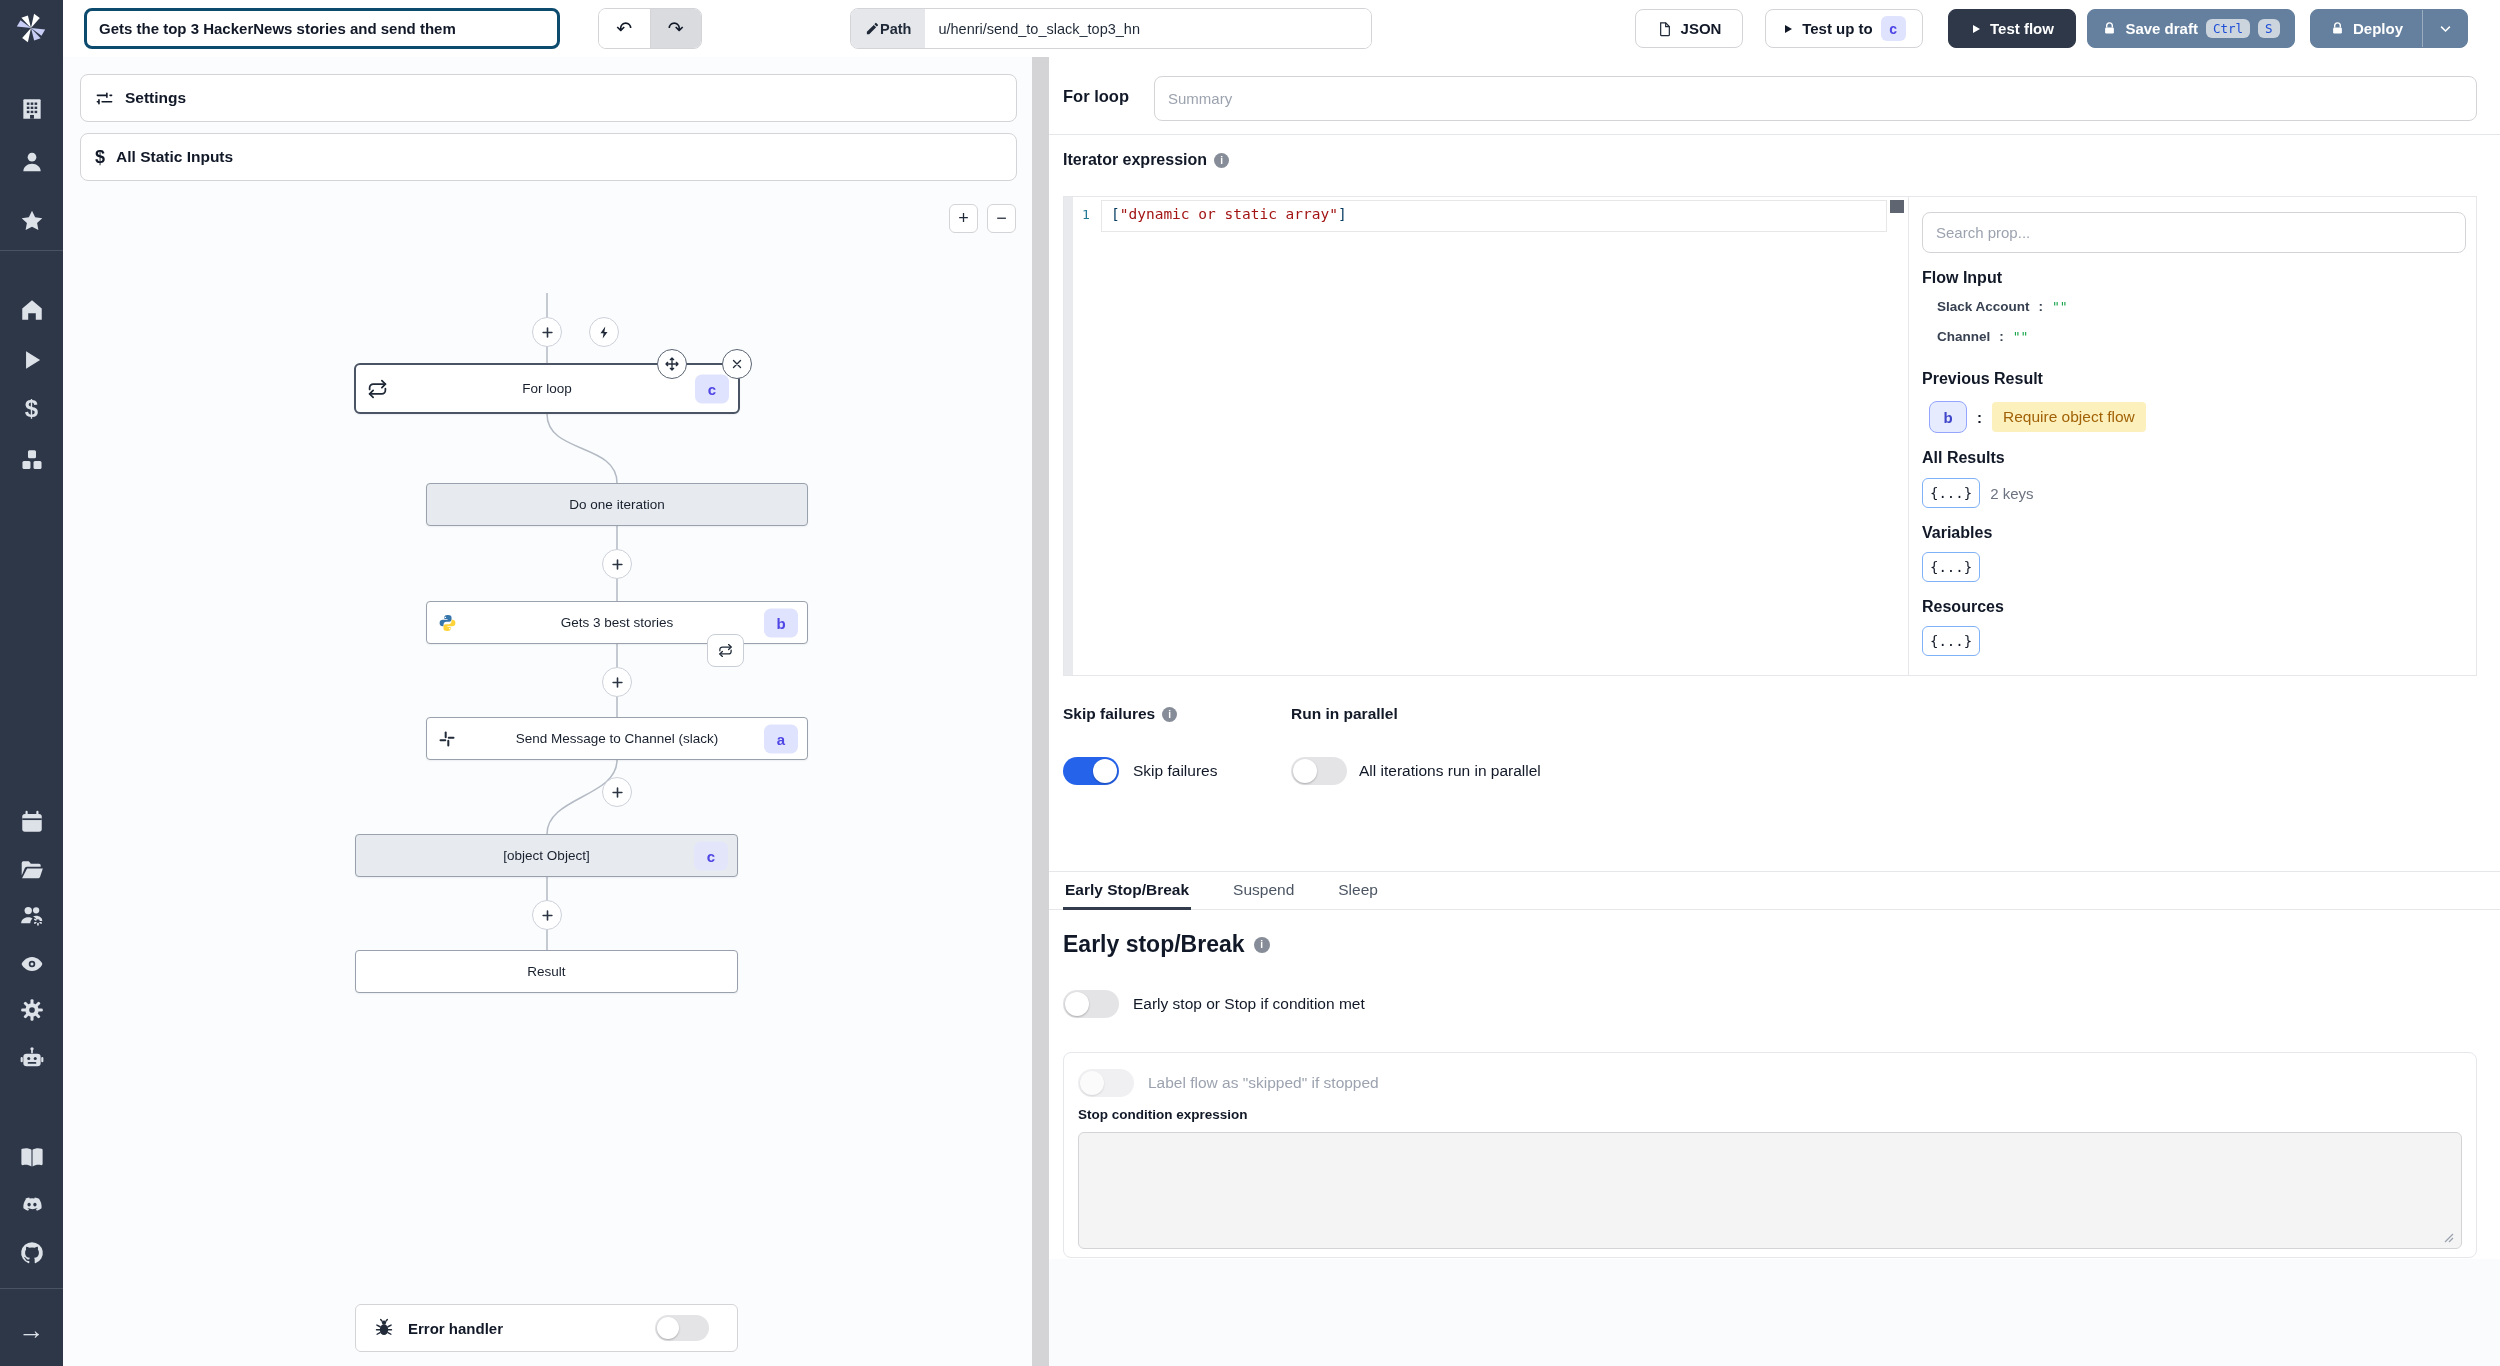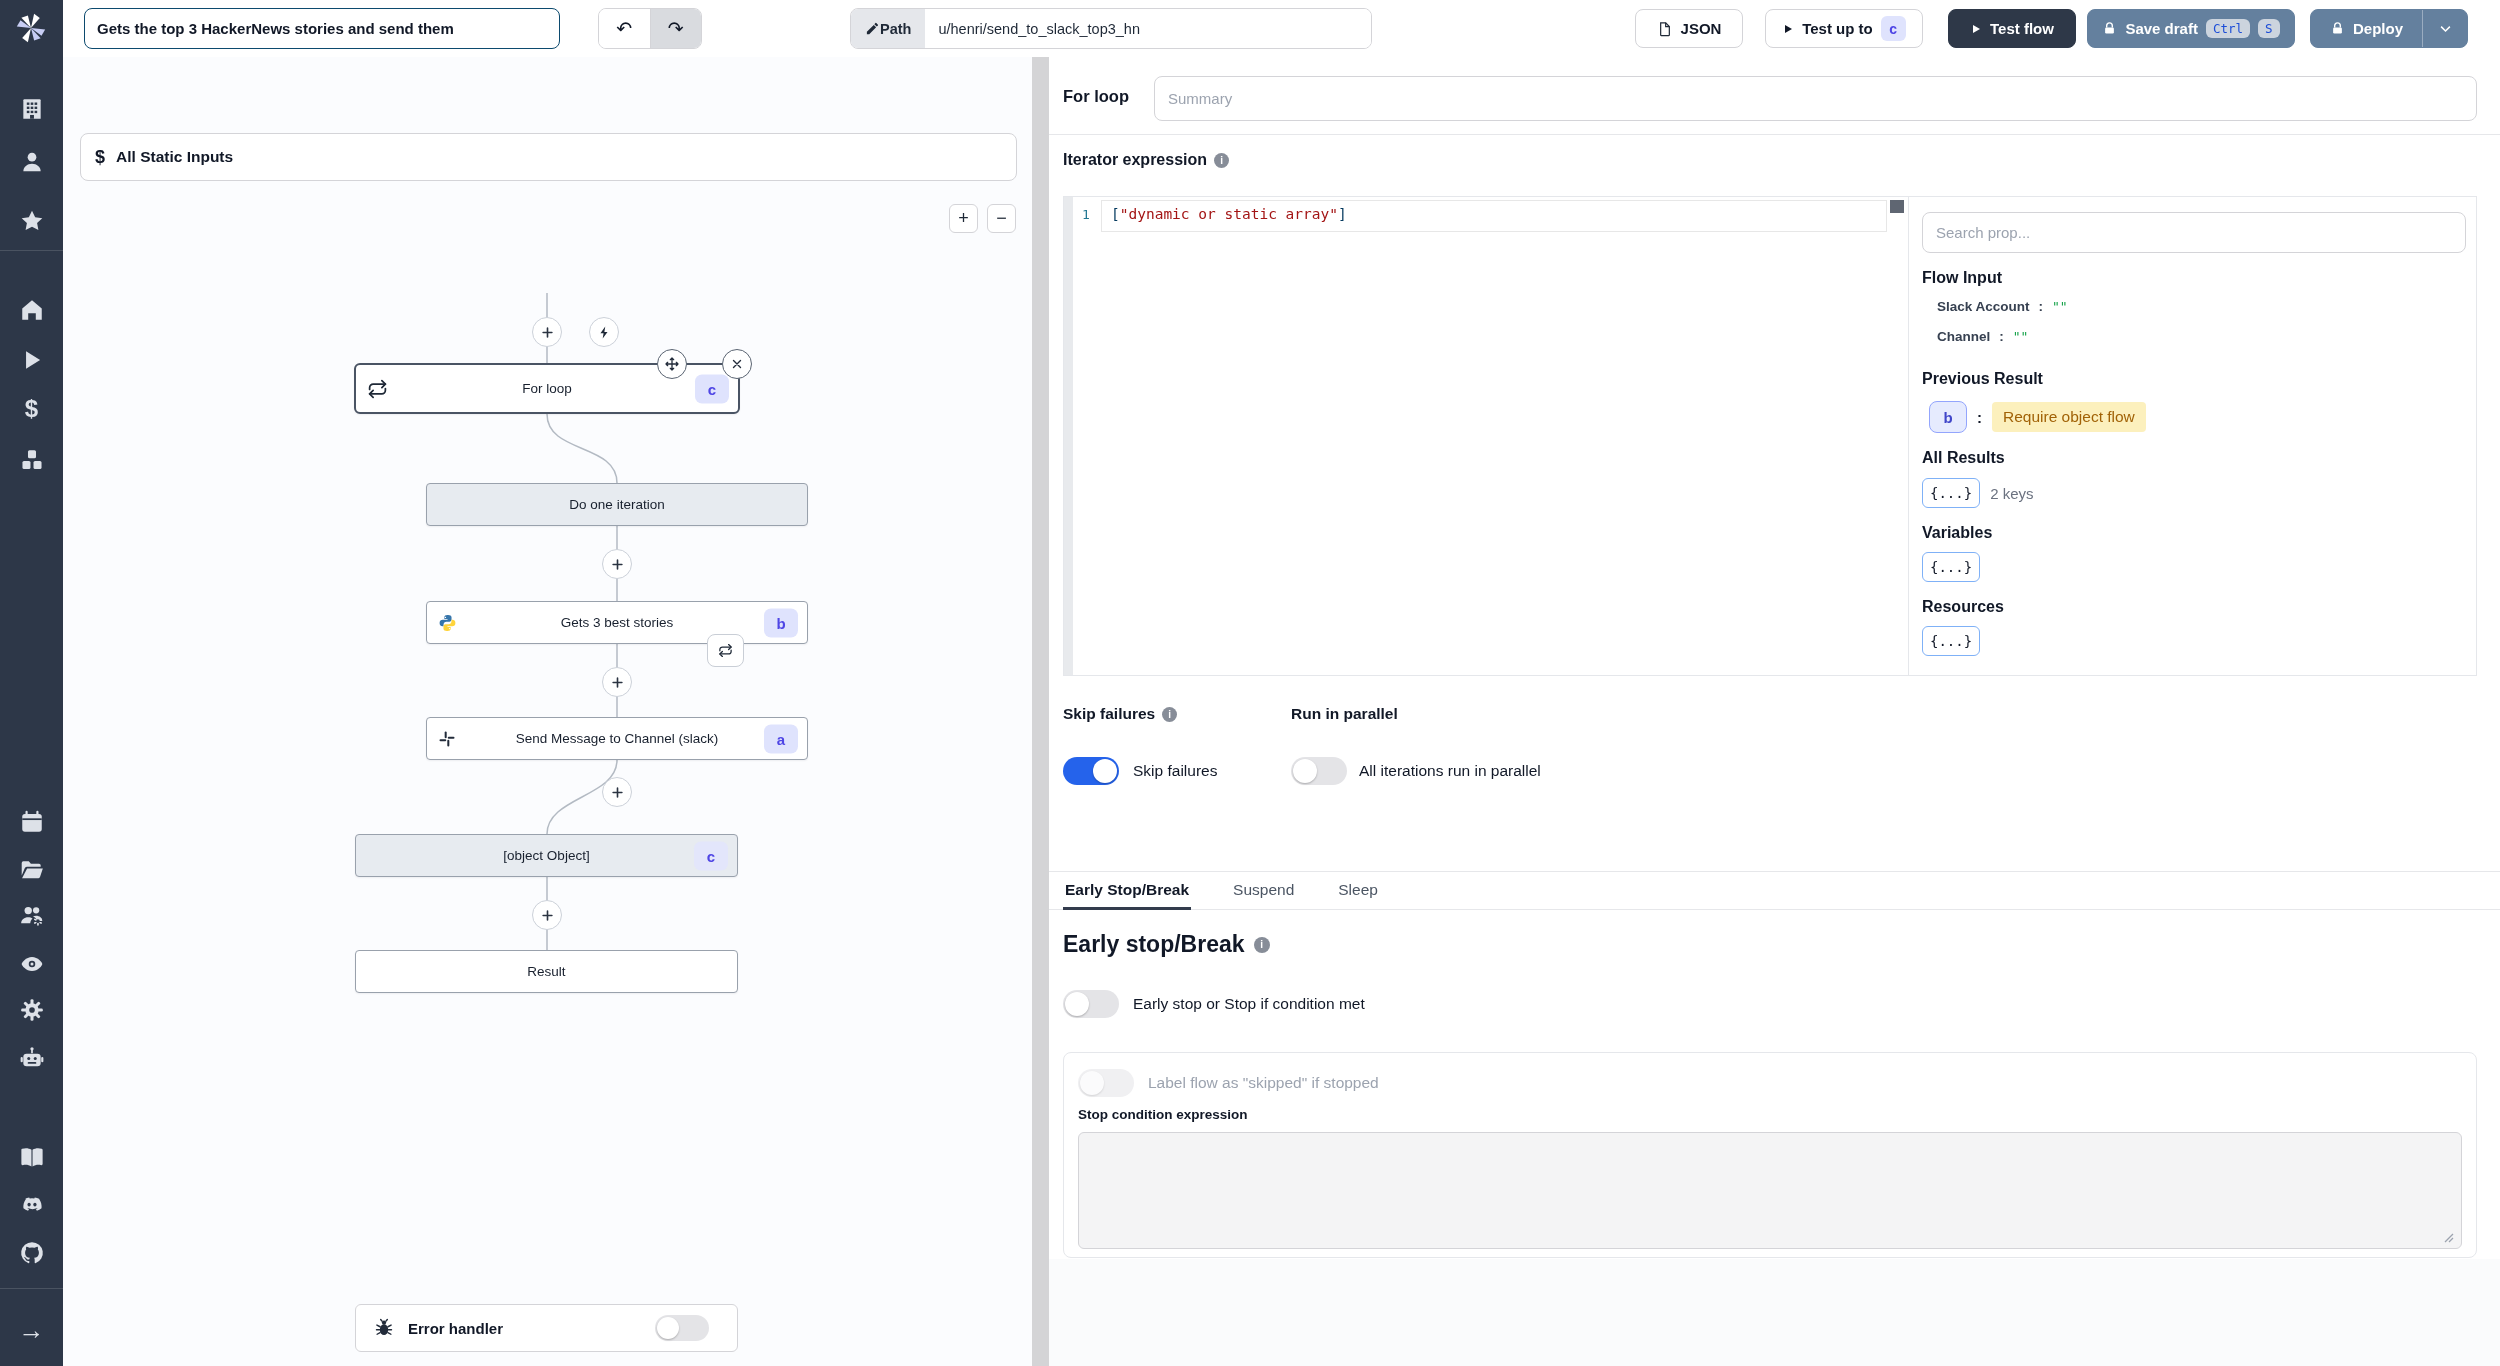--- a/index.html
+++ b/index.html
@@ -9,21 +9,21 @@
   
   .rail{position:absolute;left:0;top:0;width:63px;height:1366px;background:#2d3748;}
   .rail .logo{position:absolute;left:14px;top:11px;width:34px;height:34px;}
   .rail-btn{position:absolute;left:18px;width:27px;height:27px;color:#dde1e8;display:flex;align-items:center;justify-content:center;cursor:pointer;}
   .rail-btn svg{width:26px;height:26px;}
   .rail-sep{position:absolute;left:0;width:63px;height:1px;background:rgba(255,255,255,.14);}
   .rail-txt{font-size:24px;font-weight:700;color:#dde1e8;}
 
   
   .topbar{position:absolute;left:63px;top:0;width:2437px;height:57px;background:#fff;border-bottom:1px solid #e6e7ea;}
-  .tb-input{position:absolute;top:8px;height:41px;border:1px solid #0c4a6e;border-radius:8px;box-sizing:border-box;font-family:"Liberation Sans",sans-serif;color:#111827;background:#fff;padding:0 12px;outline:none;}
+  .tb-input{position:absolute;top:8px;height:41px;border:3px solid #0c4a6e;border-radius:8px;box-sizing:border-box;font-family:"Liberation Sans",sans-serif;color:#111827;background:#fff;padding:0 12px;outline:none;}
   .seg{position:absolute;top:8px;height:41px;border:1px solid #d4d4d8;border-radius:8px;display:flex;overflow:hidden;box-sizing:border-box;}
   .seg .half{width:51px;display:flex;align-items:center;justify-content:center;font-size:19px;color:#111827;cursor:pointer;}
   .btn{position:absolute;top:9px;height:39px;border-radius:8px;display:flex;align-items:center;justify-content:center;gap:8px;font-size:15px;font-weight:600;box-sizing:border-box;cursor:pointer;}
   .btn.white{background:#fff;border:1px solid #d4d4d8;color:#111827;}
   .btn.dark{background:#2e3848;color:#fff;border:1px solid #2e3848;}
   .btn.blue{background:#64809e;color:#fff;border:1px solid #64809e;}
   .kbd{background:#ccd4de;color:#1d4ed8;border-radius:6px;padding:2px 7px;font-family:"DejaVu Sans Mono",monospace;font-size:12.5px;font-weight:400;}
   .mini-badge{background:#dfe3fd;color:#4f46e5;font-weight:700;font-size:14px;border-radius:6px;width:25px;height:25px;display:flex;align-items:center;justify-content:center;}
   .playtri{width:12px;height:12px;}
 
@@ -276,20 +276,26 @@
       </div>
       <div style="width:44px;align-self:stretch;display:flex;align-items:center;justify-content:center;border-left:1px solid rgba(255,255,255,.35);">
         <svg width="15" height="15" viewBox="0 0 24 24" fill="none" stroke="#fff" stroke-width="2.4">
             <path d="M5 9l7 7 7-7"></path>
           </svg>
       </div>
     </div>
   </header>
 
   <section class="flow">
+    <div class="bar" style="top:17px;">
+      <svg width="19" height="19" viewBox="0 0 24 24" fill="none" stroke="#111827" stroke-width="2" stroke-linecap="round">
+          <path d="M3 8h12M19 8h2M3 16h2M9 16h12M15 5.5v5M5 13.5v5"></path>
+        </svg>
+      <span>Settings</span>
+    </div>
     <div class="bar" style="top:76px;">
       <span style="font-size:18px;font-weight:700;">$</span>
       <span>All Static Inputs</span>
     </div>
     <div class="zbtn" style="left:886px;top:147px;">+</div>
     <div class="zbtn" style="left:924px;top:147px;">−</div>
 
     <svg class="abs" style="left:0;top:0;" width="969" height="1309" viewBox="0 0 969 1309">
       <g fill="none" stroke="#b3bac3" stroke-width="1.5">
         <path d="M484 236V306"></path>

